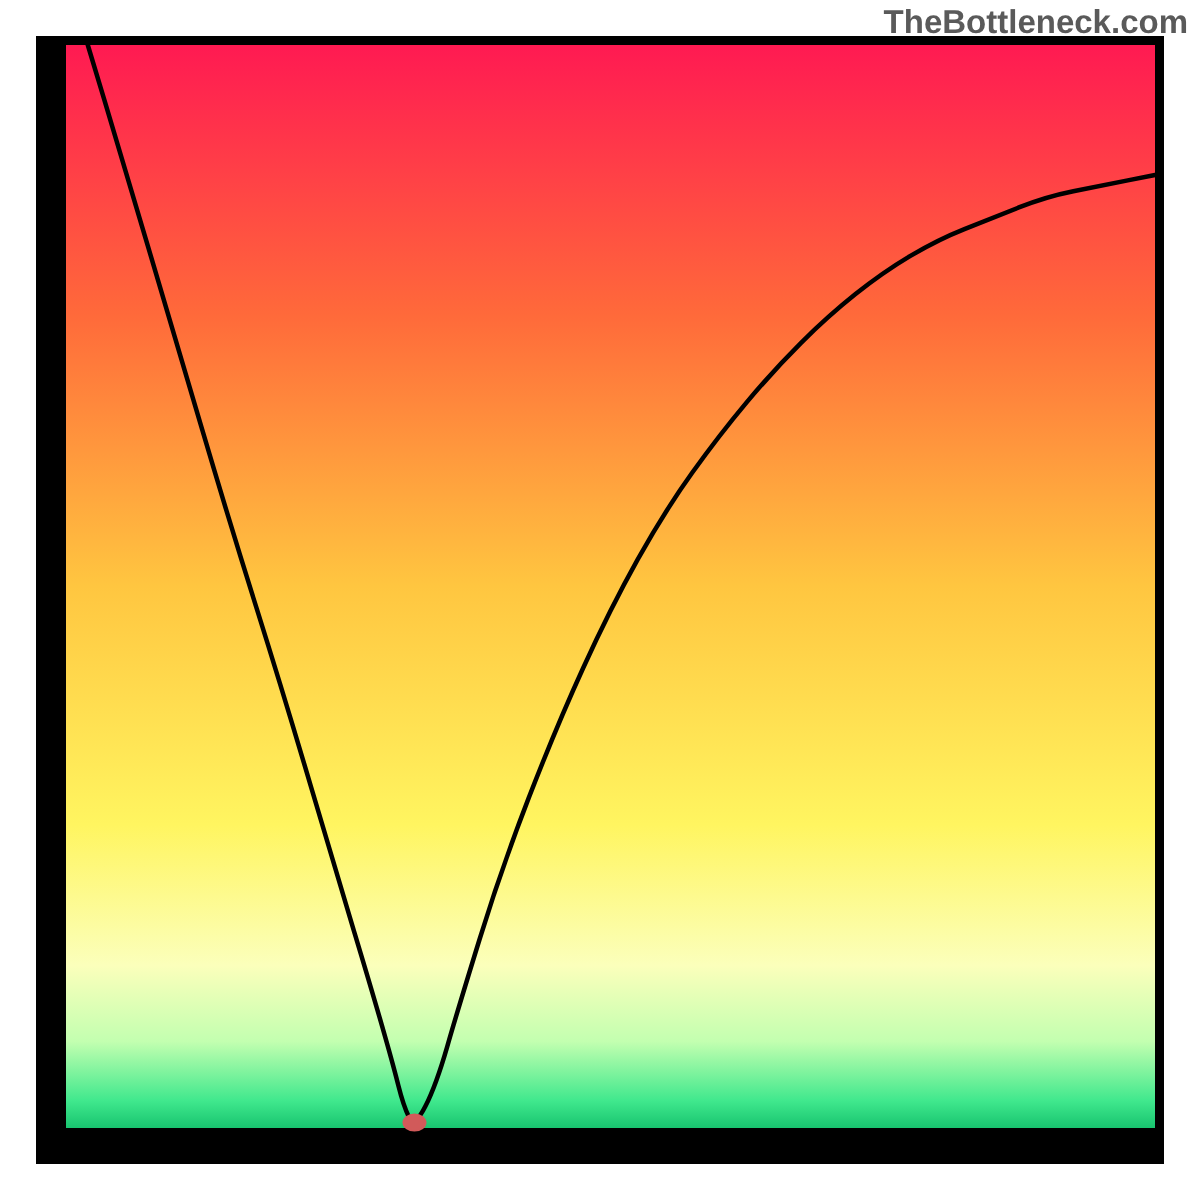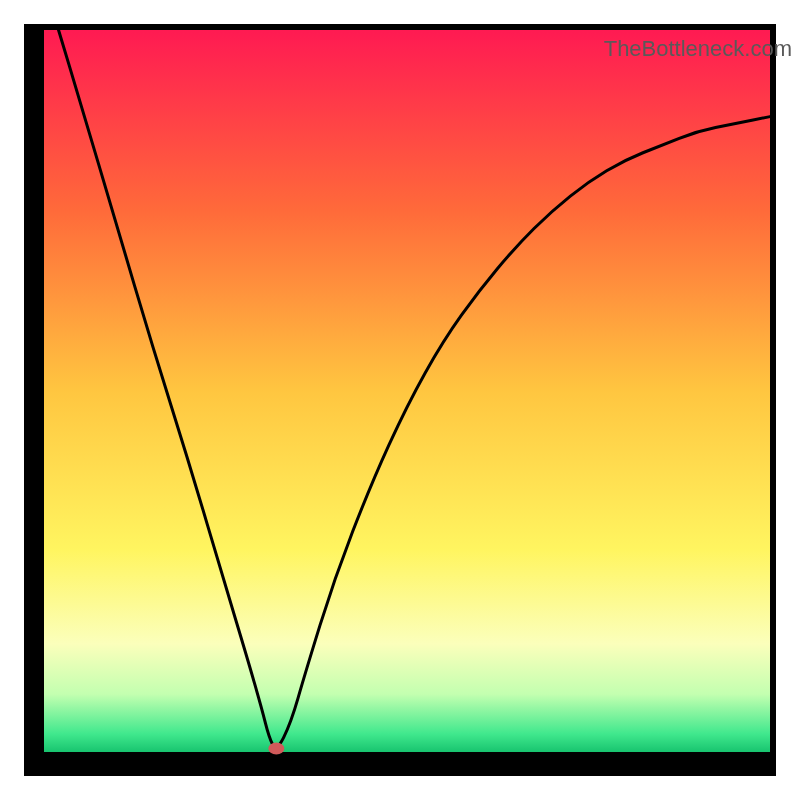--- a/index.html
+++ b/index.html
@@ -14,24 +14,23 @@
     position: relative;
     width: 800px;
     height: 800px;
   }
   .watermark {
     position: absolute;
     top: 2px;
     right: 8px;
     font-family: Arial, Helvetica, sans-serif;
     font-size: 22px;
-    font-weight: 400;
+    font-weight: 700;
     color: #5a5a5a;
     z-index: 10;
-    margin-top: 34px;
   }
   .plot {
     position: absolute;
     left: 24px;
     top: 24px;
     width: 752px;
     height: 752px;
     background: #000;
   }
   .plot svg {

